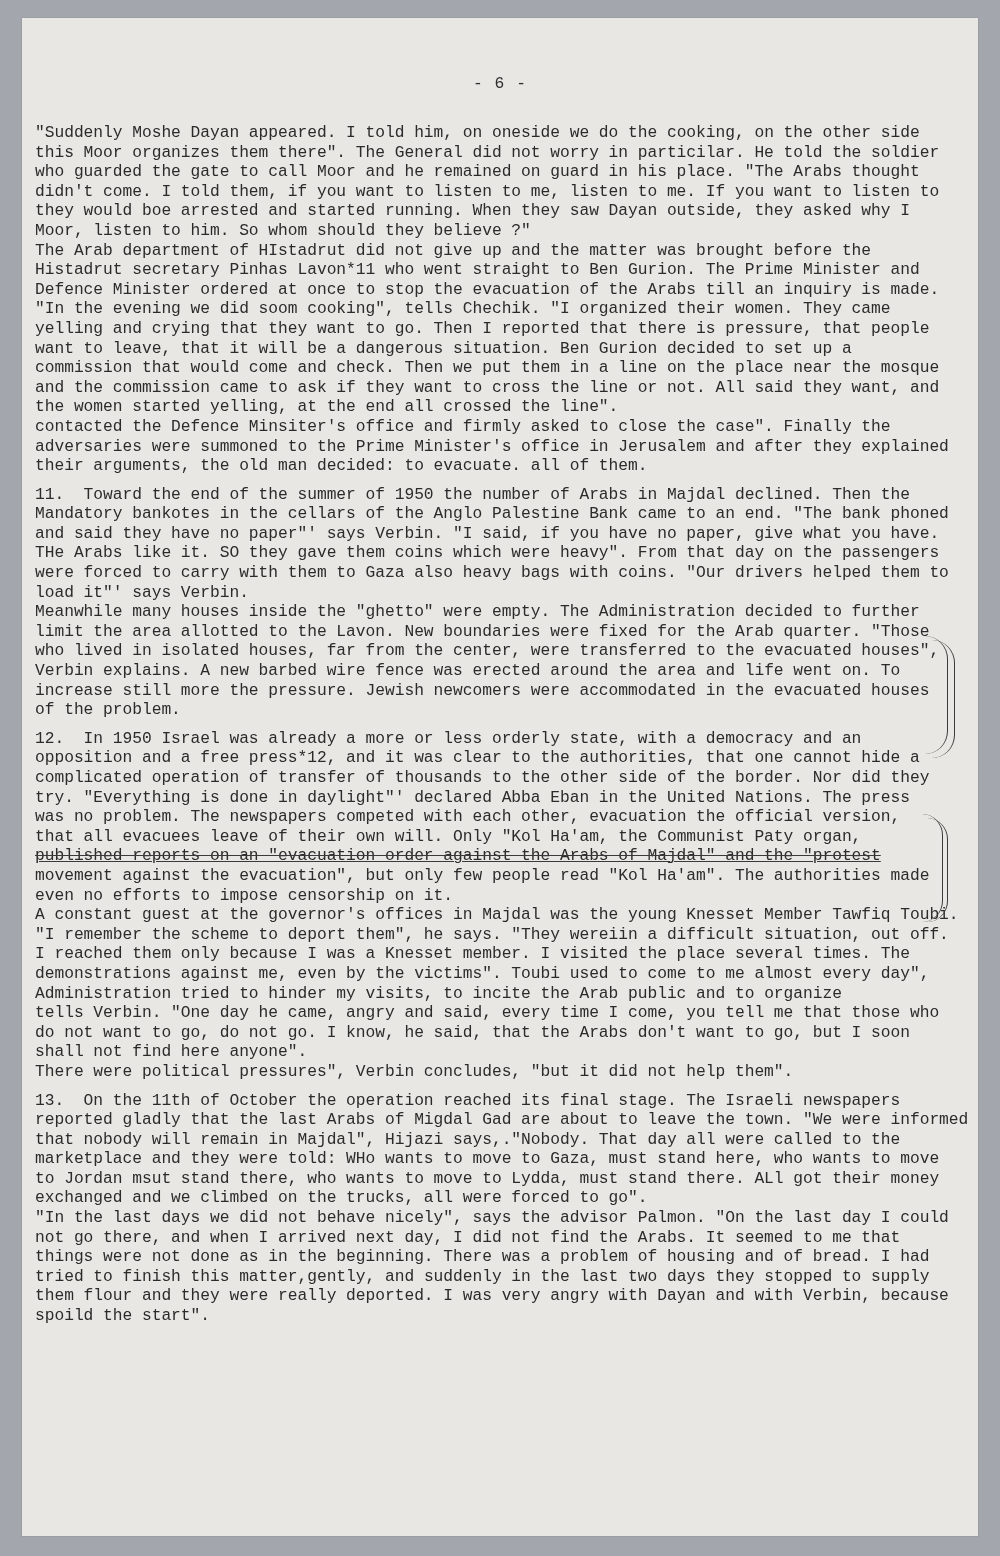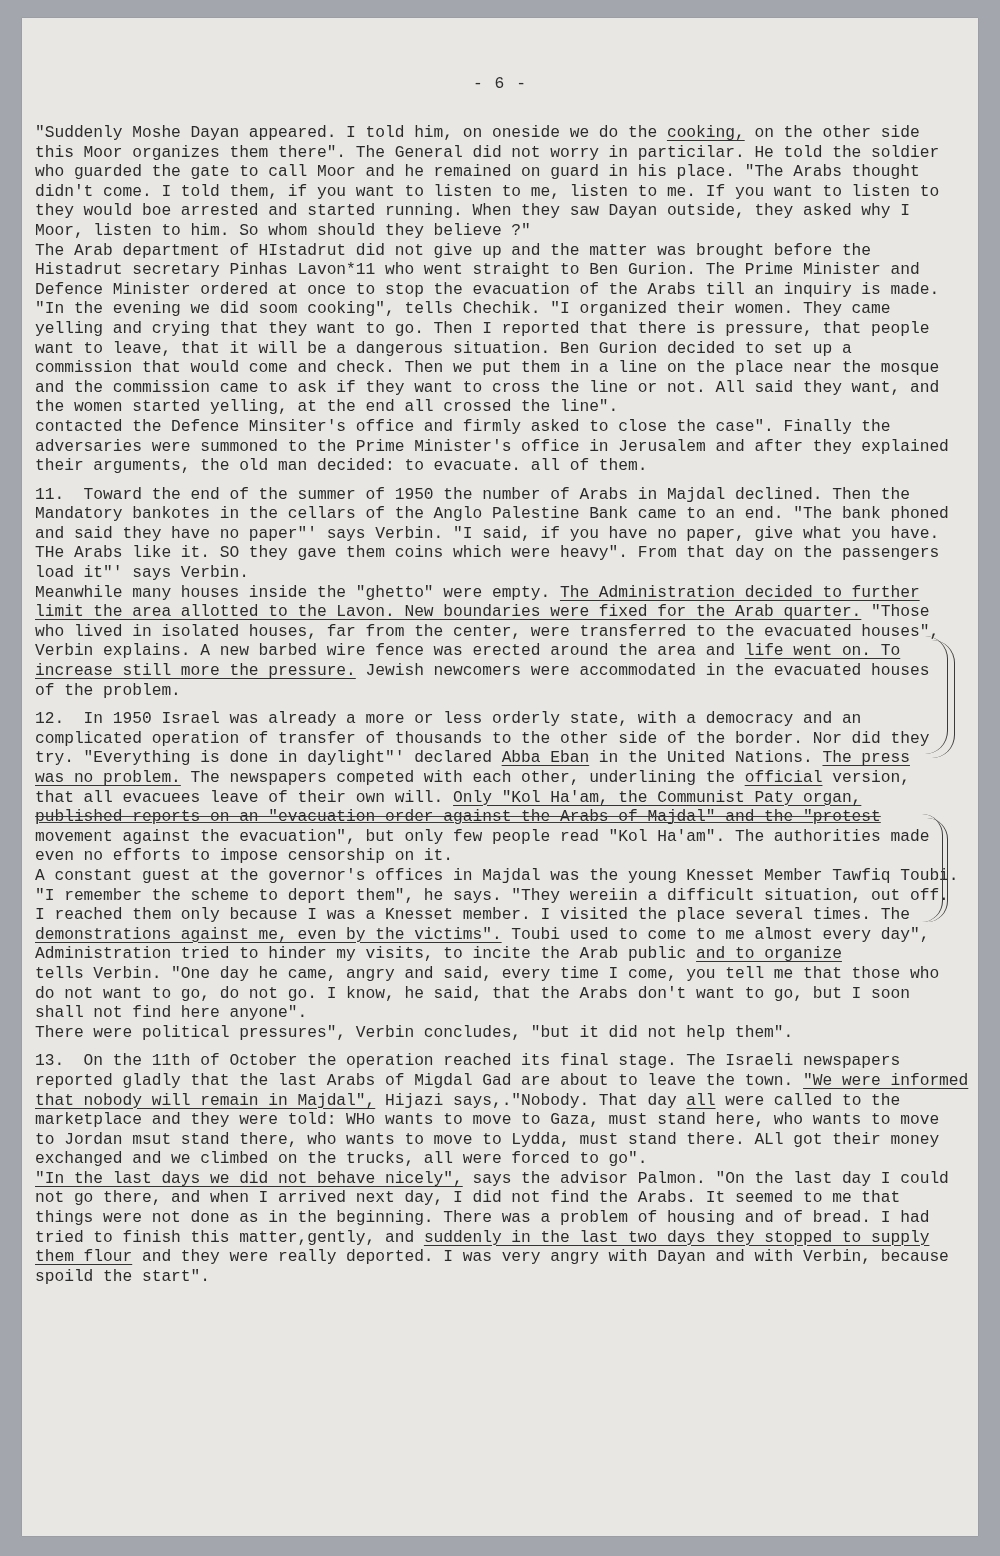--- a/index.html
+++ b/index.html
@@ -52,21 +52,20 @@
   }
   .gap {
     height: 9px;
     display: block;
   }
   .gap-lg {
     height: 18px;
     display: block;
   }
   .u {
-    text-decoration: underline;
     text-decoration-thickness: 1.3px;
     text-underline-offset: 3px;
     text-decoration-color: #333;
   }
   .strike {
     text-decoration: line-through underline;
     text-decoration-thickness: 1.2px;
     text-decoration-color: #3a3a3a;
   }
   .bracket {
@@ -101,34 +100,36 @@
         <span class="line"><span>contacted the Defence Minsiter's office and firmly asked to close the case". Finally the</span></span>
         <span class="line"><span>adversaries were summoned to the Prime Minister's office in Jerusalem and after they explained</span></span>
         <span class="line"><span>their arguments, the old man decided: to evacuate. all of them.</span></span>
       </div>
       <span class="gap"></span>
       <div>
         <span class="line"><span>11.  Toward the end of the summer of 1950 the number of Arabs in Majdal declined. Then the</span></span>
         <span class="line"><span>Mandatory bankotes in the cellars of the Anglo Palestine Bank came to an end. "The bank phoned</span></span>
         <span class="line"><span>and said they have no paper"' says Verbin. "I said, if you have no paper, give what you have.</span></span>
         <span class="line"><span>THe Arabs like it. SO they gave them coins which were heavy". From that day on the passengers</span></span>
+        <span class="line"><span>were forced to carry with them to Gaza also heavy bags with coins. "Our drivers helped them to</span></span>
         <span class="line"><span>load it"' says Verbin.</span></span>
         <span class="line"><span>Meanwhile many houses inside the "ghetto" were empty. </span><span class="u">The Administration decided to further</span></span>
         <span class="line"><span class="u">limit the area allotted to the Lavon. New boundaries were fixed for the Arab quarter.</span><span> "Those</span></span>
         <span class="line"><span>who lived in isolated houses, far from the center, were transferred to the evacuated houses",</span></span>
         <span class="line"><span>Verbin explains. A new barbed wire fence was erected around the area and </span><span class="u">life went on. To</span></span>
         <span class="line"><span class="u">increase still more the pressure.</span><span> Jewish newcomers were accommodated in the evacuated houses</span></span>
         <span class="line"><span>of the problem.</span></span>
       </div>
       <span class="gap"></span>
       <div>
         <span class="line"><span>12.  In 1950 Israel was already a more or less orderly state, with a democracy and an</span></span>
+        <span class="line"><span>opposition and a free press*12, and it was clear to the authorities, that one cannot hide a</span></span>
         <span class="line"><span>complicated operation of transfer of thousands to the other side of the border. Nor did they</span></span>
         <span class="line"><span>try. "Everything is done in daylight"' declared </span><span class="u">Abba Eban</span><span> in the United Nations. </span><span class="u">The press</span></span>
-        <span class="line"><span class="u">was no problem.</span><span> The newspapers competed with each other, underlining the </span><span class="u">official</span><span> version,</span></span>
+        <span class="line"><span class="u">was no problem.</span><span> The newspapers competed with each other, evacuation the </span><span class="u">official</span><span> version,</span></span>
         <span class="line"><span>that all evacuees leave of their own will. </span><span class="u">Only "Kol Ha'am, the Communist Paty organ,</span></span>
         <span class="line"><span class="strike">published reports on an "evacuation order against the Arabs of Majdal" and the "protest</span></span>
         <span class="line"><span>movement against the evacuation", but only few people read "Kol Ha'am". The authorities made</span></span>
         <span class="line"><span>even no efforts to impose censorship on it.</span></span>
         <span class="line"><span>A constant guest at the governor's offices in Majdal was the young Knesset Member Tawfiq Toubi.</span></span>
         <span class="line"><span>"I remember the scheme to deport them", he says. "They wereiin a difficult situation, out off.</span></span>
         <span class="line"><span>I reached them only because I was a Knesset member. I visited the place several times. The</span></span>
         <span class="line"><span class="u">demonstrations against me, even by the victims".</span><span> Toubi used to come to me almost every day",</span></span>
         <span class="line"><span>Administration tried to hinder my visits, to incite the Arab public </span><span class="u">and to organize</span></span>
         <span class="line"><span>tells Verbin. "One day he came, angry and said, every time I come, you tell me that those who</span></span>

